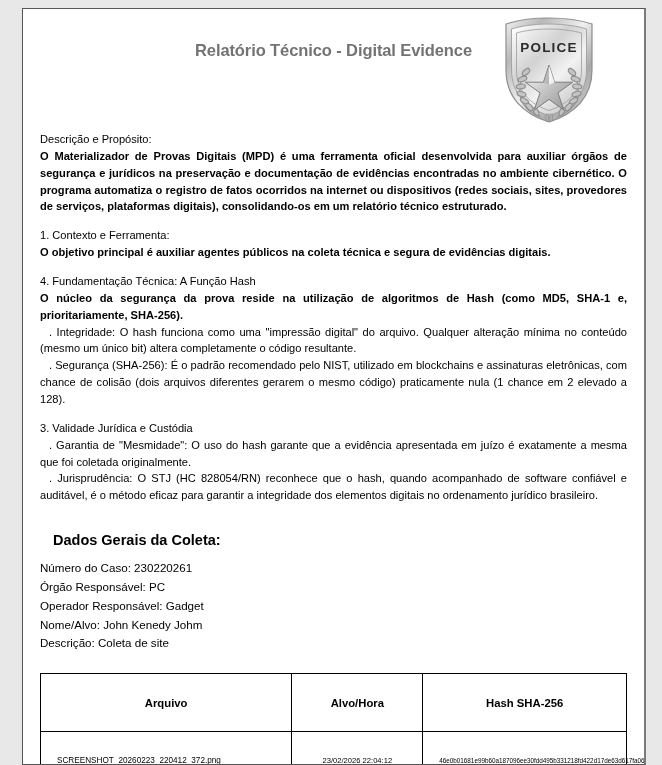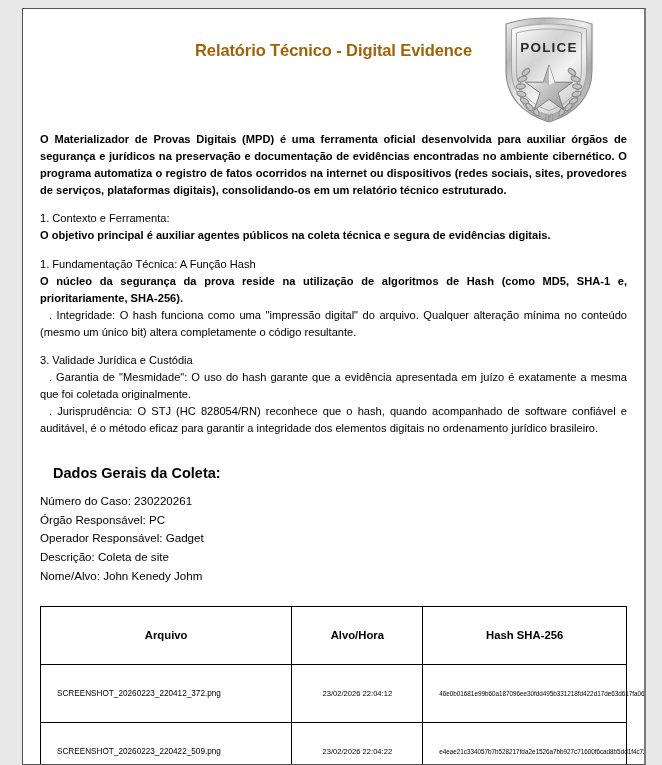--- a/index.html
+++ b/index.html
@@ -42,21 +42,21 @@
     height: 122px;
   }
   .doc-title {
     position: absolute;
     left: 0;
     right: 0;
     top: 32px;
     text-align: center;
     font-size: 16.5px;
     font-weight: bold;
-    color: #a16207;
+    color: #737373;
     letter-spacing: -0.1px;
   }
   .badge-wrap {
     position: absolute;
     right: 24px;
     top: 6px;
     width: 108px;
     height: 112px;
   }
   .badge-wrap svg { display: block; }
@@ -232,32 +232,34 @@
 
             <path d="M54 50 L59.6 67.2 L77.7 67.2 L63.0 77.8 L68.7 95 L54 84.4 L39.3 95 L45.0 77.8 L30.3 67.2 L48.4 67.2 Z" fill="url(#starGrad)" stroke="#7d7d7d" stroke-width="1"></path>
             <path d="M54 50 L59.6 67.2 L54 70 Z" fill="#ffffff" opacity="0.75"></path>
             <path d="M54 50 L48.4 67.2 L54 70 Z" fill="#a8a8a8" opacity="0.6"></path>
           </svg>
         </div>
       </div>
 
       <div class="body-text">
 
+        <p class="label-line">Descrição e Propósito:</p>
         <p class="para lead">O Materializador de Provas Digitais (MPD) é uma ferramenta oficial desenvolvida para auxiliar órgãos de segurança e jurídicos na preservação e documentação de evidências encontradas no ambiente cibernético. O programa automatiza o registro de fatos ocorridos na internet ou dispositivos (redes sociais, sites, provedores de serviços, plataformas digitais), consolidando-os em um relatório técnico estruturado.</p>
 
         <div class="spacer-sm"></div>
 
         <p class="label-line">1. Contexto e Ferramenta:</p>
         <p class="para">O objetivo principal é auxiliar agentes públicos na coleta técnica e segura de evidências digitais.</p>
 
         <div class="spacer-sm"></div>
 
-        <p class="label-line">1. Fundamentação Técnica: A Função Hash</p>
+        <p class="label-line">4. Fundamentação Técnica: A Função Hash</p>
         <p class="para">O núcleo da segurança da prova reside na utilização de algoritmos de Hash (como MD5, SHA-1 e, prioritariamente, SHA-256).</p>
         <p class="bullet">. Integridade: O hash funciona como uma "impressão digital" do arquivo. Qualquer alteração mínima no conteúdo (mesmo um único bit) altera completamente o código resultante.</p>
+        <p class="bullet">. Segurança (SHA-256): É o padrão recomendado pelo NIST, utilizado em blockchains e assinaturas eletrônicas, com chance de colisão (dois arquivos diferentes gerarem o mesmo código) praticamente nula (1 chance em 2 elevado a 128).</p>
 
         <div class="spacer-sm"></div>
 
         <p class="label-line">3. Validade Jurídica e Custódia</p>
         <p class="bullet">. Garantia de "Mesmidade": O uso do hash garante que a evidência apresentada em juízo é exatamente a mesma que foi coletada originalmente.</p>
         <p class="bullet">. Jurisprudência: O STJ (HC 828054/RN) reconhece que o hash, quando acompanhado de software confiável e auditável, é o método eficaz para garantir a integridade dos elementos digitais no ordenamento jurídico brasileiro.</p>
       </div>
 
       <div style="height:28px"></div>
       <div>
@@ -269,26 +271,26 @@
         </div>
         <div class="data-line">
           <span>Órgão Responsável:</span>
           <span>PC</span>
         </div>
         <div class="data-line">
           <span>Operador Responsável:</span>
           <span>Gadget</span>
         </div>
         <div class="data-line">
+          <span>Nome/Alvo:</span>
+          <span>John Kenedy Johm</span>
+        </div>
+        <div class="data-line">
           <span>Descrição:</span>
           <span>Coleta de site</span>
-        </div>
-        <div class="data-line">
-          <span>Nome/Alvo:</span>
-          <span>John Kenedy Johm</span>
         </div>
       </div>
 
       <div class="table-wrap">
         <table class="evidence">
           <thead>
             <tr>
               <th class="col-file">Arquivo</th>
               <th class="col-date">Alvo/Hora</th>
               <th class="col-hash">Hash SHA-256</th>

